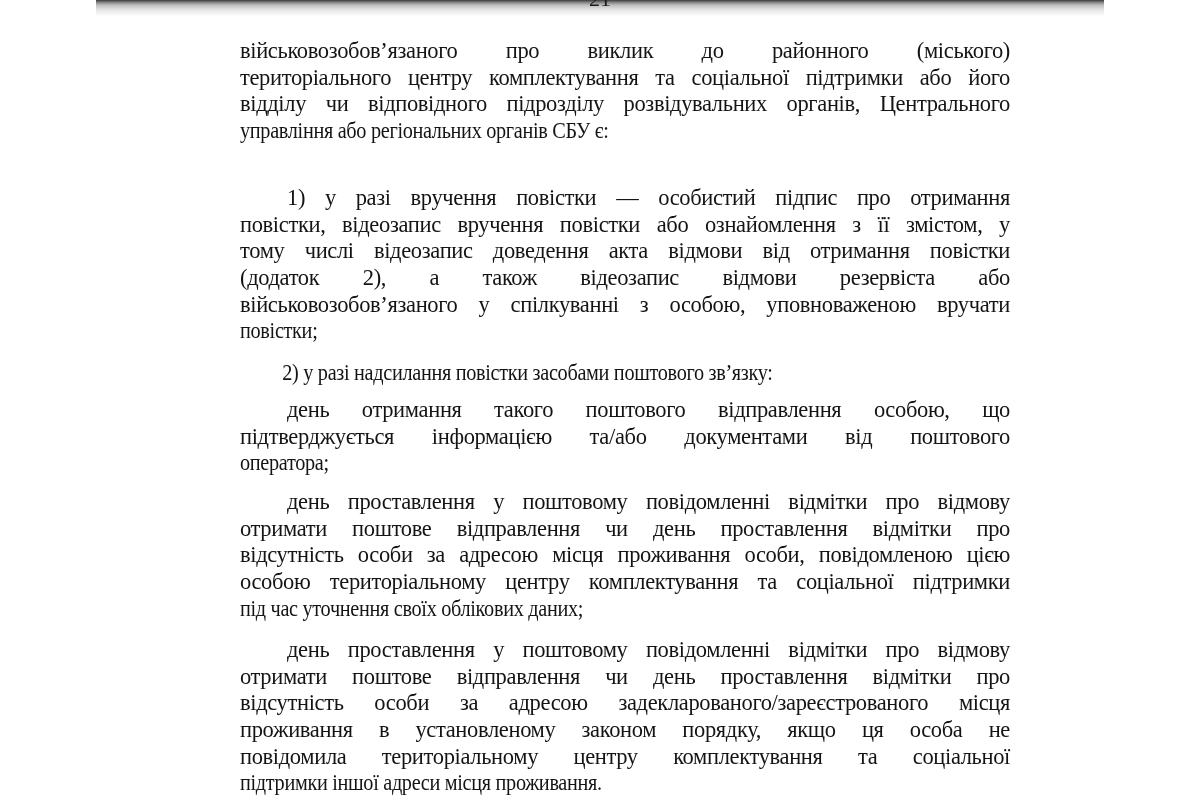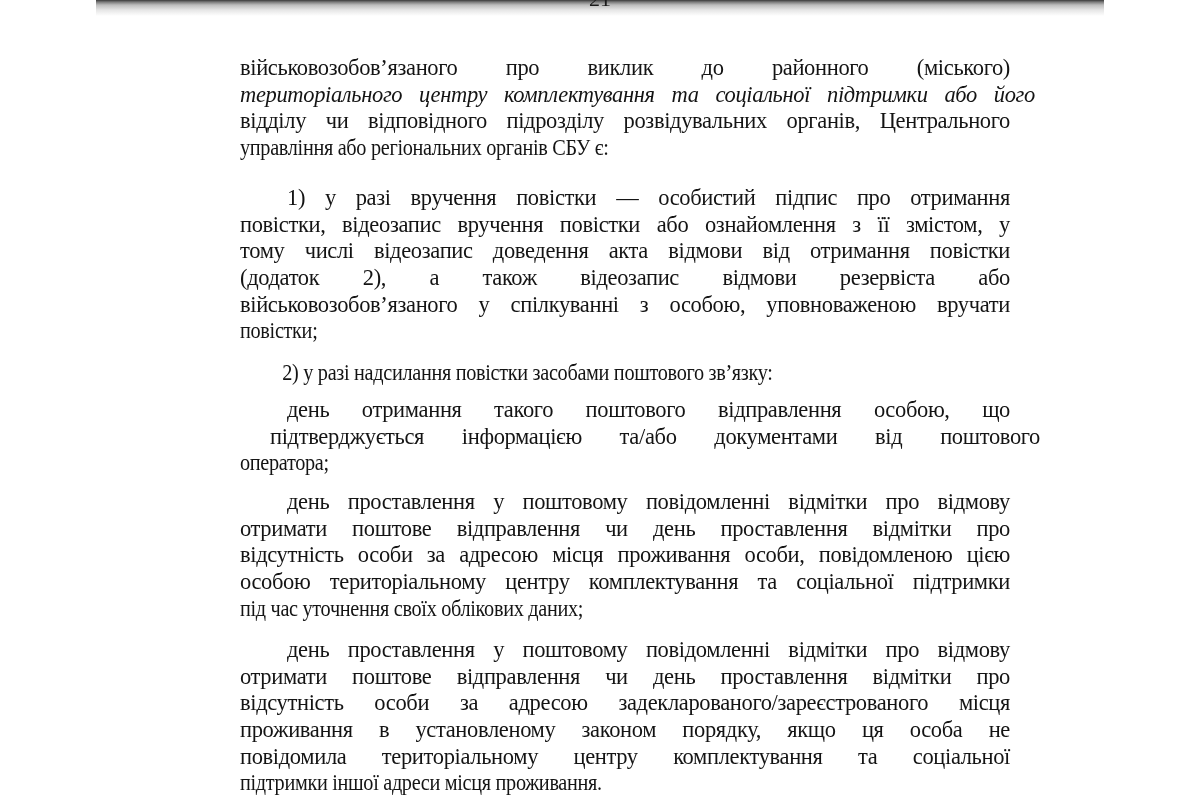--- a/index.html
+++ b/index.html
@@ -72,42 +72,42 @@
   </style>
 </head>
 <body>
 
 <div class="viewport">
   <div class="page">
     <div class="page-shadow"></div>
     <div class="page-number">21</div>
 
     <div class="para" style="top:38px;">
-      <span class="line" style="white-space: nowrap; text-align: left; text-align-last: left; word-spacing: 43.03px; margin-top: 17px;">військовозобов’язаного про виклик до районного (міського)</span>
-      <span class="line" style="white-space: nowrap; text-align: left; text-align-last: left; word-spacing: 11.59px; font-style: italic;">територіального центру комплектування та соціальної підтримки або його</span>
+      <span class="line" style="white-space: nowrap; text-align: left; text-align-last: left; word-spacing: 43.03px;">військовозобов’язаного про виклик до районного (міського)</span>
+      <span class="line" style="white-space: nowrap; text-align: left; text-align-last: left; word-spacing: 11.59px;">територіального центру комплектування та соціальної підтримки або його</span>
       <span class="line" style="white-space: nowrap; text-align: left; text-align-last: left; word-spacing: 14.35px;">відділу чи відповідного підрозділу розвідувальних органів, Центрального</span>
       <span class="line last" style="transform-origin: left top; transform: scaleX(0.9); width: 409.5px;">управління або регіональних органів СБУ є:</span>
     </div>
 
     <div class="para" style="top:185px;">
       <span class="line indent" style="white-space: nowrap; text-align: left; text-align-last: left; word-spacing: 14.59px;">1) у разі вручення повістки — особистий підпис про отримання</span>
       <span class="line" style="white-space: nowrap; text-align: left; text-align-last: left; word-spacing: 11.38px;">повістки, відеозапис вручення повістки або ознайомлення з її змістом, у</span>
       <span class="line" style="white-space: nowrap; text-align: left; text-align-last: left; word-spacing: 14.94px;">тому числі відеозапис доведення акта відмови від отримання повістки</span>
       <span class="line" style="white-space: nowrap; text-align: left; text-align-last: left; word-spacing: 38.14px;">(додаток 2), а також відеозапис відмови резервіста або</span>
       <span class="line" style="white-space: nowrap; text-align: left; text-align-last: left; word-spacing: 15.83px;">військовозобов’язаного у спілкуванні з особою, уповноваженою вручати</span>
       <span class="line last" style="transform-origin: left top; transform: scaleX(0.9); width: 86.0625px;">повістки;</span>
     </div>
 
     <div class="para" style="top:360px;">
       <span class="line indent last" style="transform-origin: left top; transform: scaleX(0.9); width: 544.828px;">2) у разі надсилання повістки засобами поштового зв’язку:</span>
     </div>
 
     <div class="para" style="top:397px;font-family:Liberation Serif, serif;">
       <span class="line indent" style="white-space: nowrap; text-align: left; text-align-last: left; word-spacing: 27.25px;">день отримання такого поштового відправлення особою, що</span>
-      <span class="line" style="white-space: nowrap; text-align: center; text-align-last: left; word-spacing: 32.48px; margin-left: 30px;">підтверджується інформацією та/або документами від поштового</span>
+      <span class="line" style="white-space: nowrap; text-align: center; text-align-last: left; word-spacing: 32.48px;">підтверджується інформацією та/або документами від поштового</span>
       <span class="line last" style="transform-origin: left top; transform: scaleX(0.9); width: 98.7188px;">оператора;</span>
     </div>
 
     <div class="para" style="top:489px;">
       <span class="line indent" style="white-space: nowrap; text-align: left; text-align-last: left; word-spacing: 13.15px;">день проставлення у поштовому повідомленні відмітки про відмову</span>
       <span class="line" style="white-space: nowrap; text-align: left; text-align-last: left; word-spacing: 19.87px;">отримати поштове відправлення чи день проставлення відмітки про</span>
       <span class="line" style="white-space: nowrap; text-align: center; text-align-last: left; word-spacing: 8.91px;">відсутність особи за адресою  місця проживання особи, повідомленою цією</span>
       <span class="line" style="white-space: nowrap; text-align: left; text-align-last: left; word-spacing: 14.04px;">особою територіальному центру комплектування та соціальної підтримки</span>
       <span class="line last" style="transform-origin: left top; transform: scaleX(0.9); width: 381.188px;">під час уточнення своїх облікових даних;</span>
     </div>

